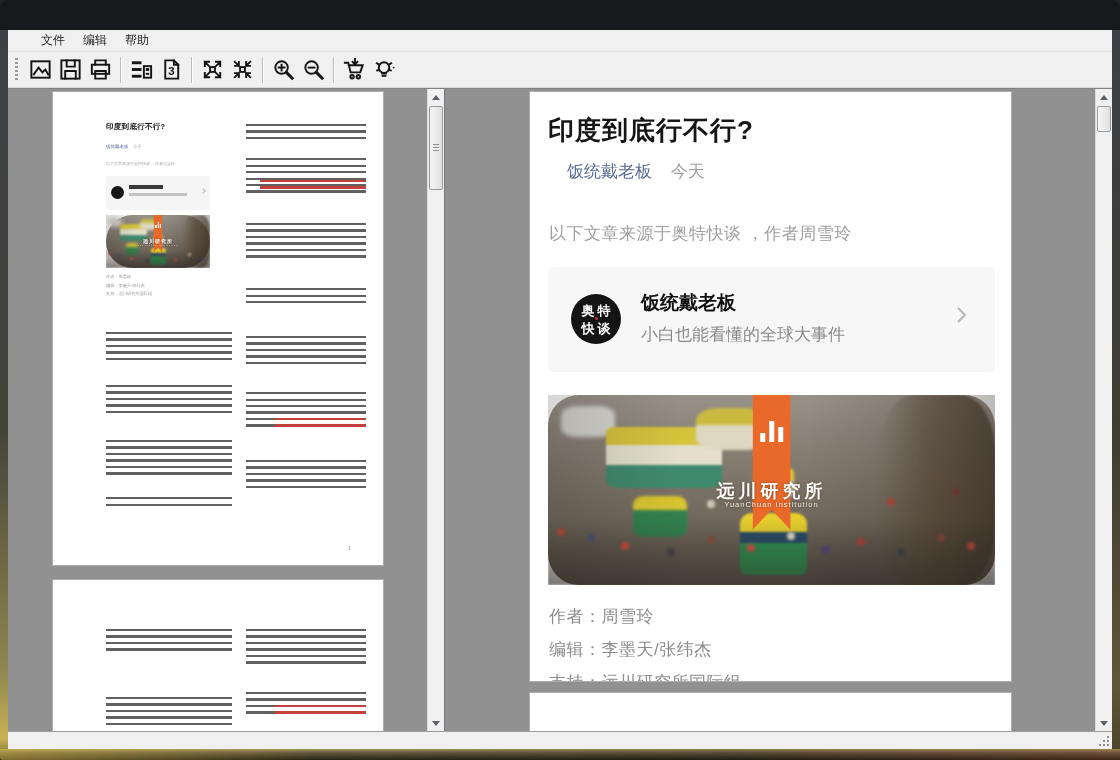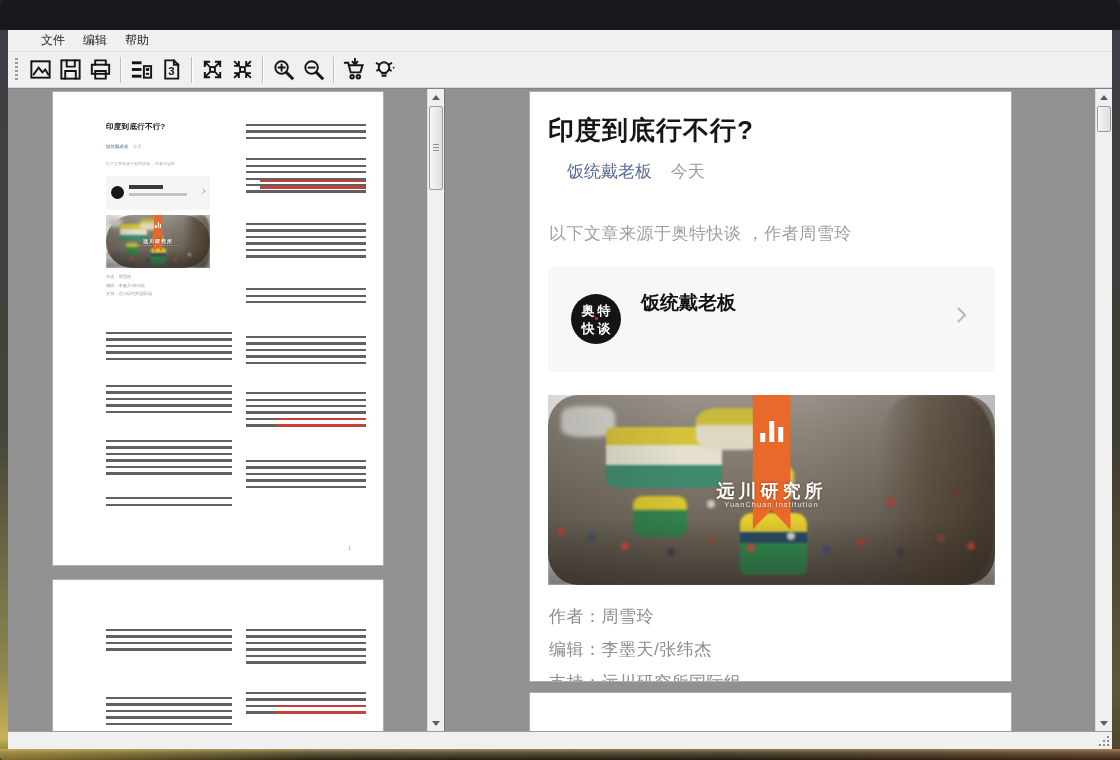--- a/index.html
+++ b/index.html
@@ -356,20 +356,21 @@
 
           <div class="d-card">
             <div class="av">
               <span>奥</span>
               <span>特</span>
               <span>快</span>
               <span>谈</span>
               <i></i>
             </div>
             <div class="nm">饭统戴老板</div>
+            <div class="tg">小白也能看懂的全球大事件</div>
             <svg class="chev" viewBox="0 0 20 20">
                 <path d="M7 3 L14 10 L7 17"></path>
               </svg>
           </div>
 
           <div class="d-hero">
             <div class="street full">
               <div class="blob van"></div>
               <div class="blob bus"></div>
               <div class="blob bus2"></div>

